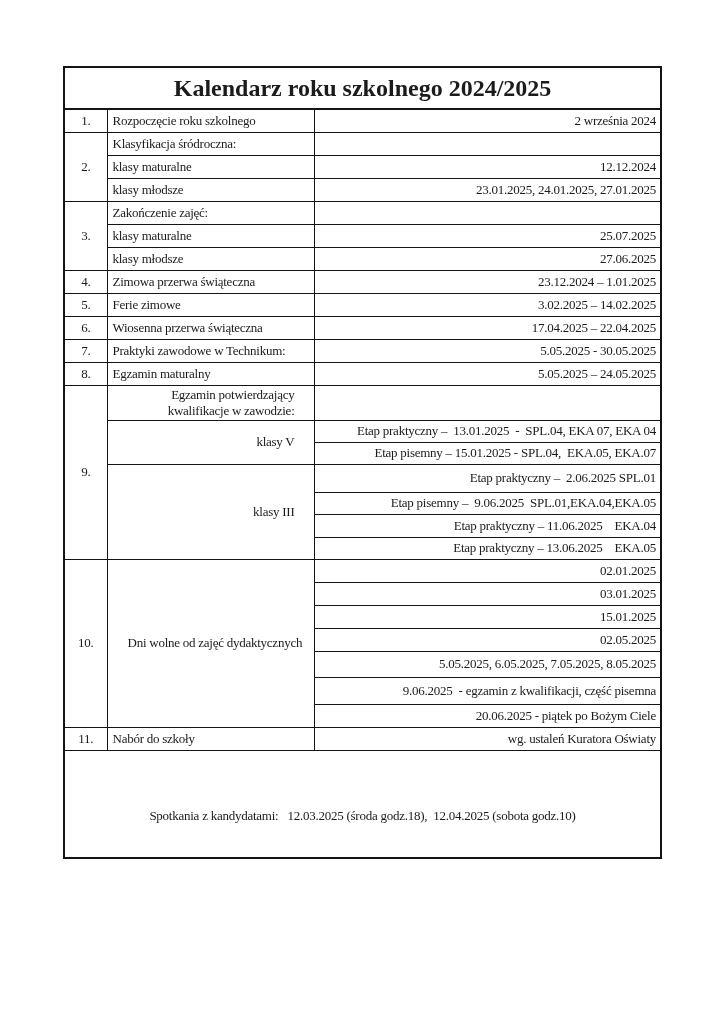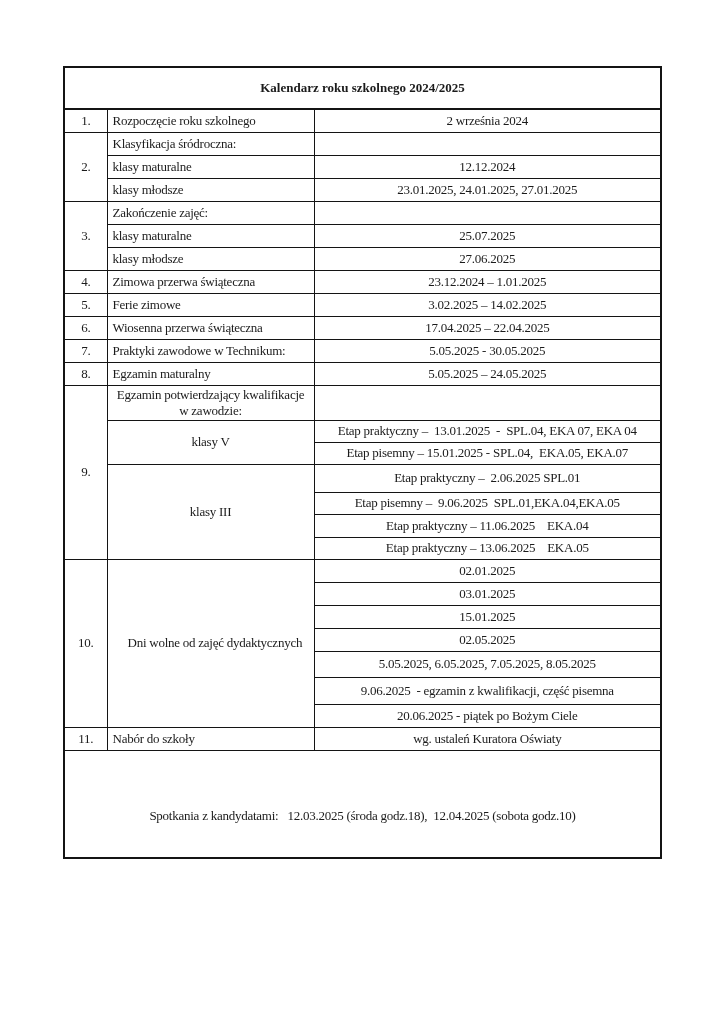--- a/index.html
+++ b/index.html
@@ -31,35 +31,35 @@
   td {
     border: 1px solid #141414;
     font-size: 13px;
     line-height: 16px;
     letter-spacing: -0.25px;
     padding: 1px 4px;
     vertical-align: middle;
     overflow: hidden;
   }
   td.title {
-    font-size: 13px;
+    font-size: 24px;
     font-weight: bold;
     text-align: center;
     letter-spacing: 0;
     border-bottom: 2px solid #141414;
   }
   td.no {
     text-align: center;
     padding: 1px 2px;
     vertical-align: middle;
   }
   td.lab { text-align: left; padding-left: 5px; }
-  td.lab.ctr { text-align: center; padding: 1px 7px; }
+  td.lab.ctr { text-align: right; padding: 1px 19px; }
   td.lab.nowrap { white-space: nowrap; padding: 1px 20px; text-align: center; }
-  td.val { text-align: center; white-space: pre; padding-left: 4px; }
+  td.val { text-align: right; white-space: pre; padding-left: 4px; }
   td.footer {
     text-align: center;
     vertical-align: middle;
     white-space: pre;
     padding-top: 26px;
     border-top: 1px solid #141414;
   }
   tr.h42  { height: 42px;  }
   tr.h23  { height: 23px;  }
   tr.h34  { height: 34px;  }

